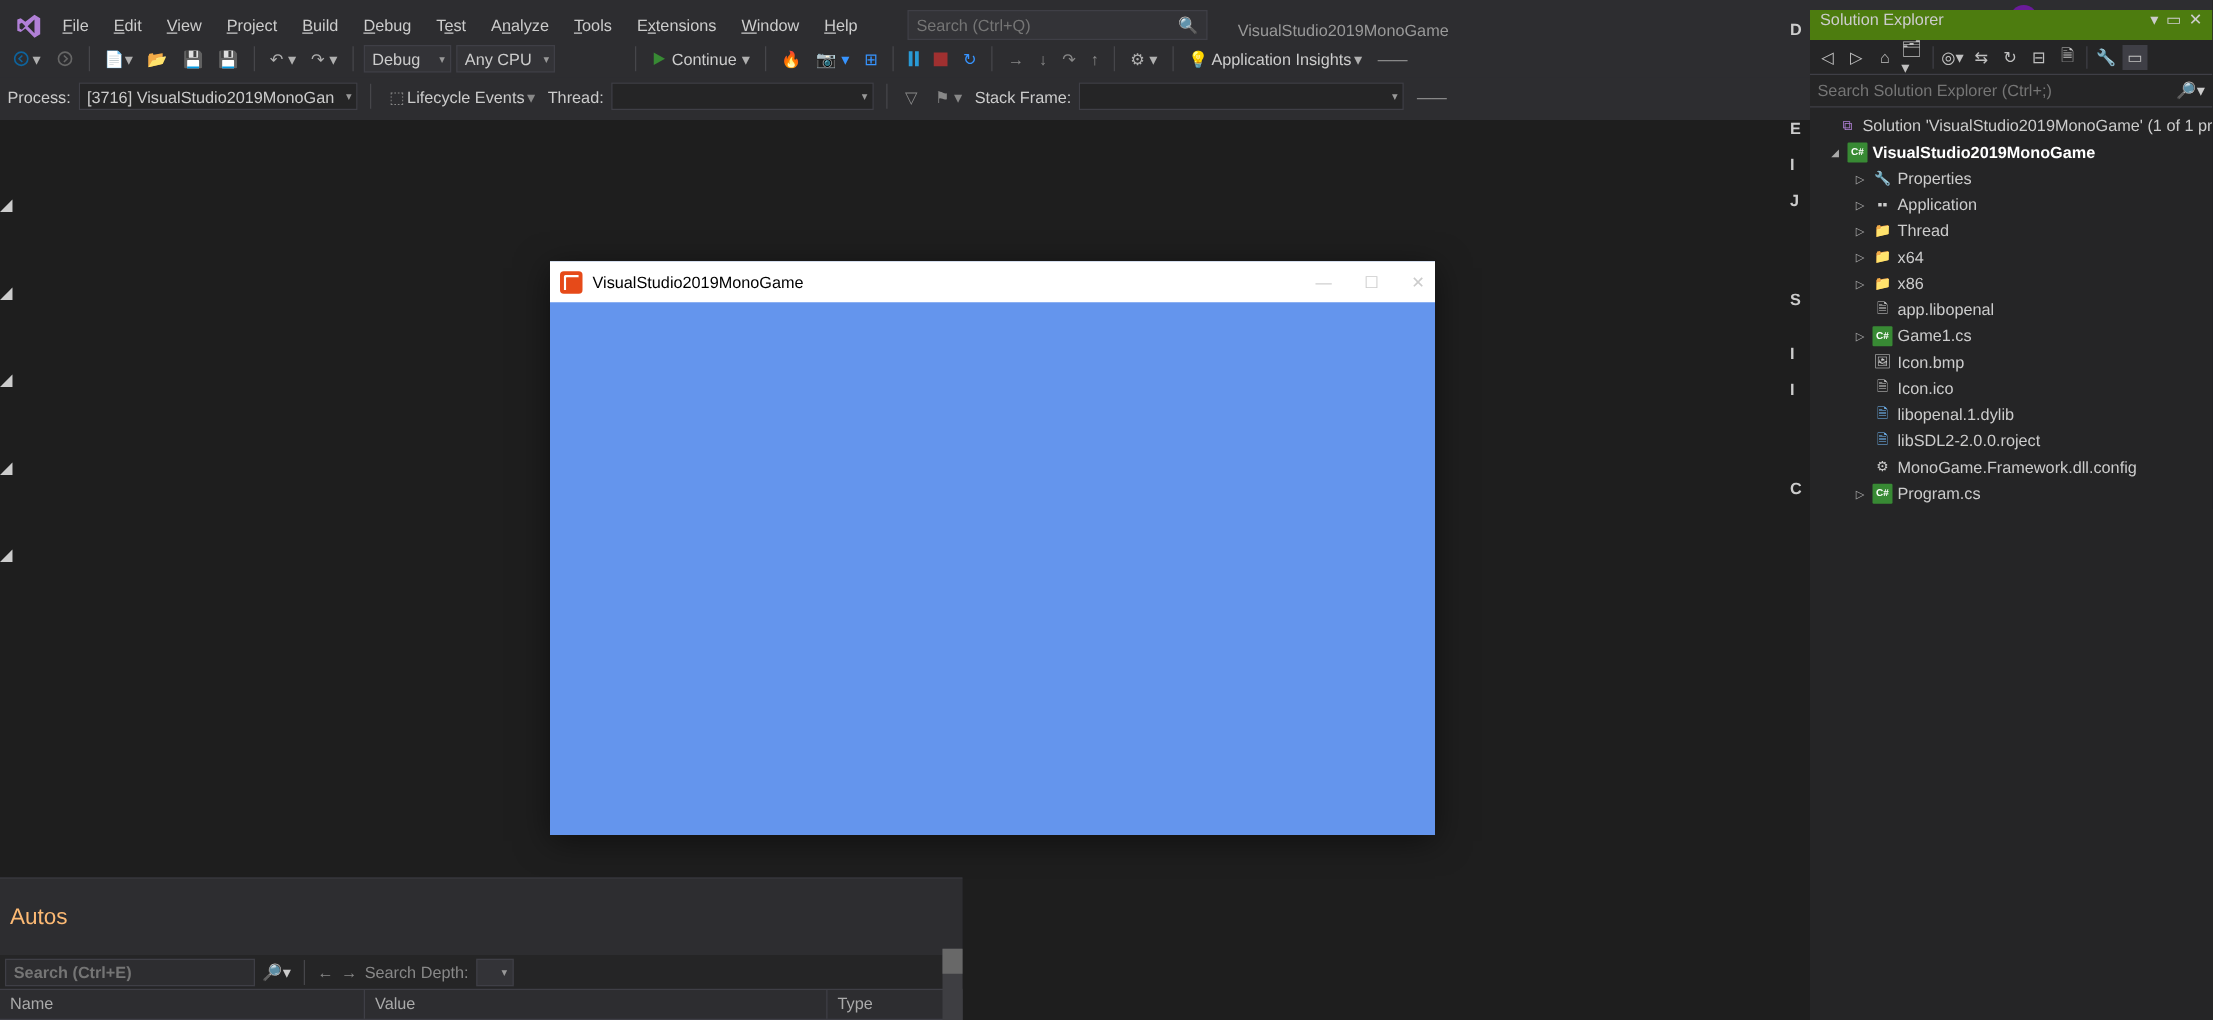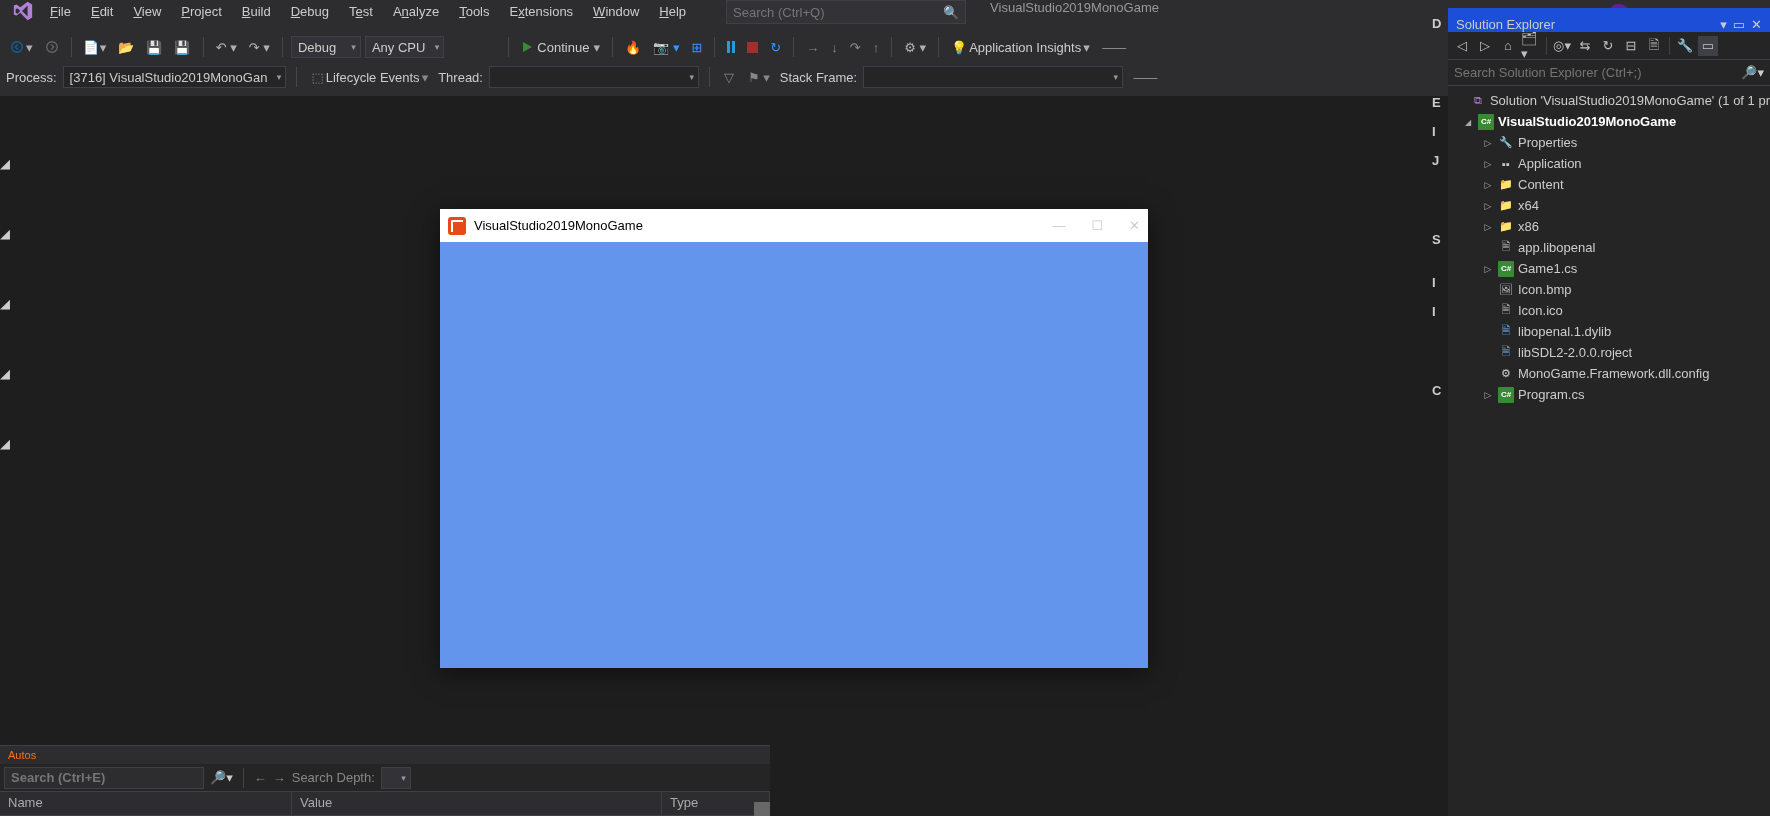--- a/index.html
+++ b/index.html
@@ -1,19 +1,19 @@
 <!DOCTYPE html>
 <html><head>
 <meta charset="utf-8">
 <style>
 * { margin:0; padding:0; box-sizing:border-box; font-family:"Segoe UI",Arial,sans-serif; font-size:13px; color:#ccc; user-select:none; }
 body { width:1770px; height:816px; background:#2d2d30; overflow:hidden; position:relative; }
 
 
-.menubar { height:32px; background:#2d2d30; display:flex; align-items:flex-start; padding:0 6px; }
+.menubar { height:32px; background:#2d2d30; display:flex; align-items:flex-end; padding:0 6px; }
 .vs-logo { width:22px; height:22px; margin:0 6px; }
 .menu-item { padding:4px 10px; cursor:default; }
 .menu-item u { text-decoration:underline; }
 .search-box { margin-left:30px; width:240px; height:24px; background:#333337; border:1px solid #3f3f46; display:flex; align-items:center; padding:0 6px; }
 .search-box input { flex:1; background:transparent; border:none; color:#fde047; outline:none; }
 .search-box .mg { color:#ccc; }
 .title-text { margin-left:24px; color:#999; }
 .title-right { position:absolute; right:8px; top:4px; display:flex; align-items:center; gap:14px; }
 .avatar { width:22px; height:22px; border-radius:50%; background:#6a1b9a; display:flex; align-items:center; justify-content:center; color:#fff; font-size:11px; }
 .win-btn { width:30px; text-align:center; color:#999; }
@@ -39,32 +39,32 @@
 
 .left-gutter { position:absolute; left:0; top:60px; width:12px; color:#999; font-size:9px; }
 .left-gutter div { height:70px; }
 
 
 .right-letters { position:absolute; right:324px; top:16px; width:14px; color:#aaa; font-size:12px; }
 .right-letters div { margin-bottom:64px; font-weight:600; }
 
 
 .autos { position:absolute; left:0; bottom:0; width:770px; background:#252526; border-top:1px solid #3f3f46; }
-.autos-title { padding:3px 8px; font-size:11px; color:#f97316; background:#2d2d30; }
+.autos-title { padding:20px 8px; font-size:18px; color:#fdba74; background:#2d2d30; }
 .autos-search { height:28px; display:flex; align-items:center; gap:6px; padding:0 4px; background:#252526; border-bottom:1px solid #3f3f46; }
 .autos-search input { flex:0 0 200px; background:#2d2d30; border:1px solid #3f3f46; height:22px; padding:0 6px; color:#ccc; outline:none;font-weight:bold; }
 .autos-headers { height:24px; display:flex; background:#2d2d30; border-bottom:1px solid #3f3f46; }
 .autos-headers div { padding:3px 8px; color:#aaa; border-right:1px solid #3f3f46; }
 .col-name{width:292px;} .col-value{width:370px;} .col-type{flex:1;}
 .autos-scroll { position:absolute; right:0; top:56px; width:16px; height:60px; background:#3e3e42; }
 .autos-scroll .thumb { width:100%; height:20px; background:#686868; }
 
 
 .explorer { position:absolute; right:0; top:8px; width:322px; bottom:0; background:#252526; }
-.exp-title { height:24px; background:#1d4ed8; color:#fff; display:flex; align-items:flex-end; padding:0 8px; font-size:12px; }
+.exp-title { height:24px; background:#4d7c0f; color:#fff; display:flex; align-items:flex-start; padding:0 8px; font-size:12px; }
 .exp-title .right { margin-left:auto; display:flex; gap:6px; }
 .exp-toolbar { height:28px; border-bottom:1px solid #3f3f46; display:flex; align-items:center; padding:0 4px; gap:3px; }
 .exp-toolbar .ico { width:20px; height:20px; display:flex; align-items:center; justify-content:center; color:#c0c0c0; }
 .exp-toolbar .sep { width:1px; height:18px; background:#3f3f46; margin:0 2px; }
 .exp-search { height:26px; border-bottom:1px solid #3f3f46; display:flex; align-items:center; padding:0 6px; }
 .exp-search input { flex:1; background:transparent; border:none; color:#999; outline:none; }
 .tree { padding:4px 0; font-size:13px; overflow:hidden; }
 .tree-row { height:21px; display:flex; align-items:center; padding-left:6px; gap:4px; white-space:nowrap; }
 .exp-arrow { width:12px; font-size:9px; color:#aaa; text-align:center; }
 .exp-arrow.open::before { content:"◢"; font-size:8px; }
@@ -286,21 +286,21 @@
       <span>Properties</span>
     </div>
     <div class="tree-row" style="padding-left:34px">
       <span class="exp-arrow closed"></span>
       <span class="tree-icon">▪▪</span>
       <span>Application</span>
     </div>
     <div class="tree-row" style="padding-left:34px">
       <span class="exp-arrow closed"></span>
       <span class="tree-icon fld">📁</span>
-      <span>Content</span>
+      <span>Thread</span>
     </div>
     <div class="tree-row" style="padding-left:34px">
       <span class="exp-arrow closed"></span>
       <span class="tree-icon fld">📁</span>
       <span>x64</span>
     </div>
     <div class="tree-row" style="padding-left:34px">
       <span class="exp-arrow closed"></span>
       <span class="tree-icon fld">📁</span>
       <span>x86</span>

